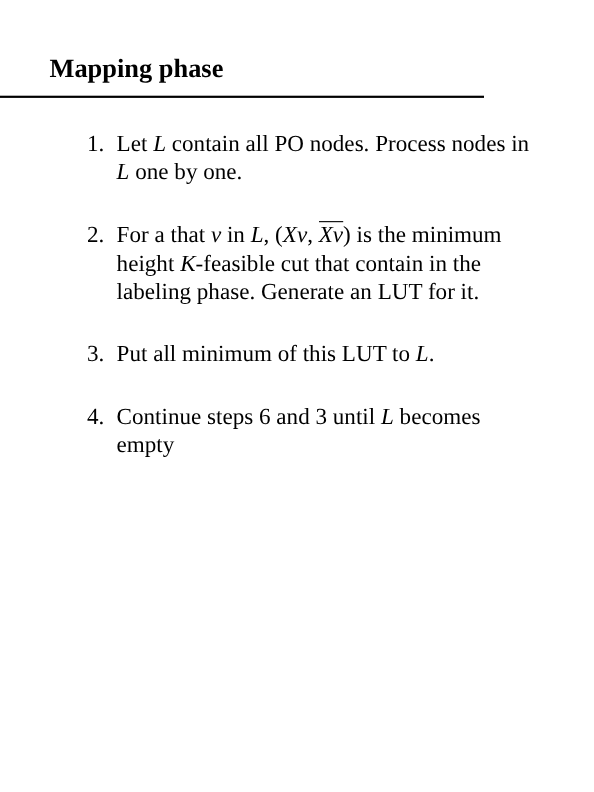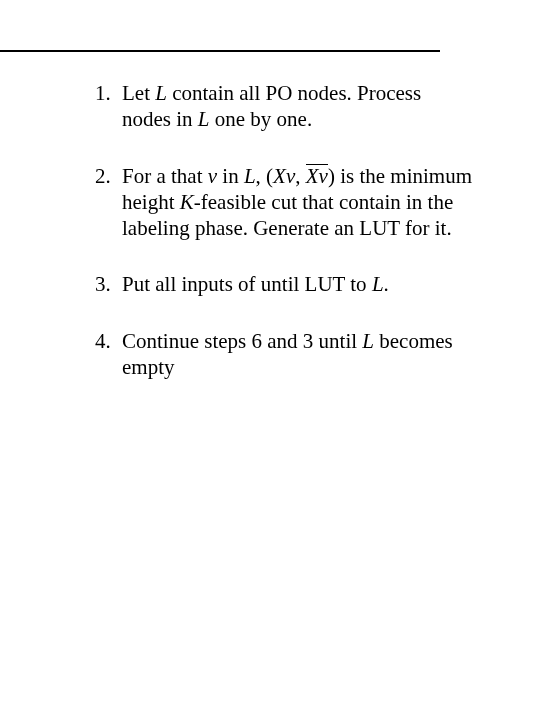--- a/index.html
+++ b/index.html
@@ -21,21 +21,21 @@
   }
   .rule {
     border: 0;
     border-top: 2px solid #000;
     margin: 0 0 28px -45px;
     width: 440px;
   }
   ol.steps {
     list-style: decimal;
     padding-left: 55px;
-    margin: 16px;
+    margin: 0;
     font-size: 21px;
     line-height: 1.25;
   }
   ol.steps > li {
     margin-bottom: 30px;
     padding-left: 6px;
   }
   .ital { font-style: italic; }
   .cut {
     white-space: nowrap;
@@ -52,33 +52,34 @@
     top: 0.08em;
     left: 0;
     right: 0;
     border-top: 1.2px solid #000;
   }
 </style>
 </head>
 <body>
 
 <div class="page">
+  <div class="title">Mapping phase</div>
   <hr class="rule">
   <ol class="steps">
 
     <li>
       <span>Let </span><span class="ital">L</span><span> contain all PO nodes. Process nodes in </span><span class="ital">L</span><span> one by one.</span>
     </li>
 
     <li>
       <span>For a that </span><span class="ital">v</span><span> in </span><span class="ital">L</span><span>, </span><span class="cut"><span>(</span><span class="ital">Xv</span><span>, </span><span class="xbar">Xv</span><span>)</span></span><span> is the minimum height </span><span class="ital">K</span><span>-feasible cut that contain in the labeling phase. Generate an LUT for it.</span>
     </li>
 
     <li>
-      <span>Put all inputs of until LUT to </span><span class="ital">L</span><span>.</span>
+      <span>Put all minimum of this LUT to </span><span class="ital">L</span><span>.</span>
     </li>
 
     <li>
       <span>Continue steps 6 and 3 until </span><span class="ital">L</span><span> becomes empty</span>
     </li>
 
   </ol>
 </div>
 
 </body></html>

